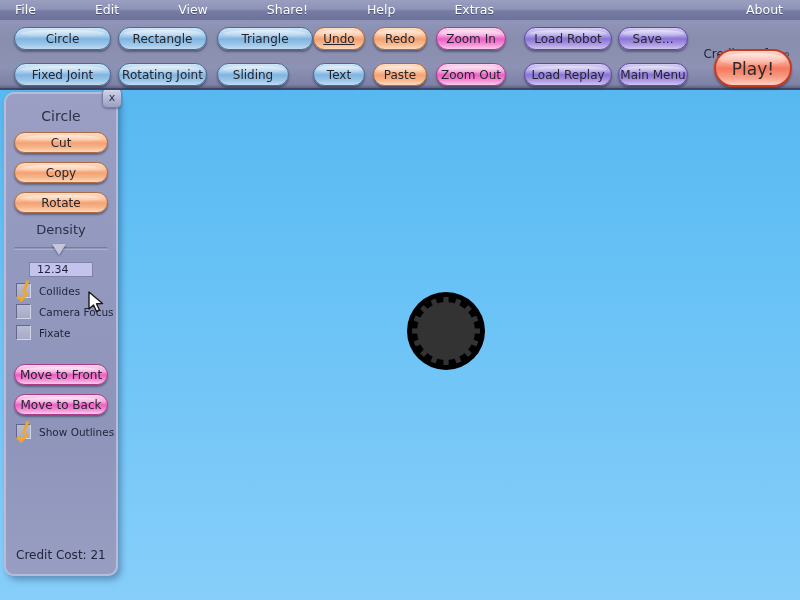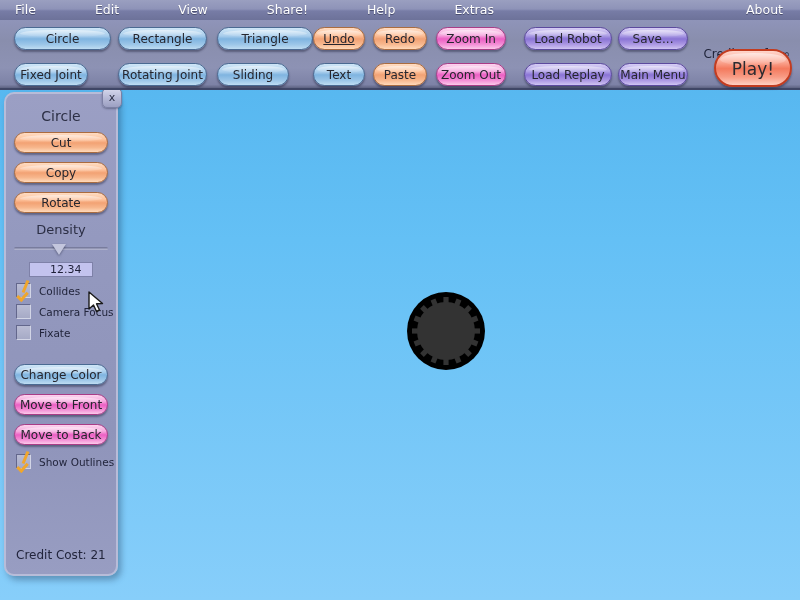--- a/index.html
+++ b/index.html
@@ -227,21 +227,21 @@
   #density-value {
     display: block;
     width: 64px;
     height: 15px;
     margin: 0 auto;
     background: #c3c3ee;
     border: 1px solid #7e81a8;
     font-size: 11px;
     line-height: 14px;
     color: #1e2038;
-    padding-left: 20px;
+    padding-left: 7px;
     box-sizing: border-box;
     font-family: "DejaVu Sans", sans-serif;
   }
 
   
   .cb-row {
     display: flex;
     align-items: center;
     margin: 6px 0 0 10px;
   }
@@ -335,21 +335,21 @@
       <div class="btn btn-blue tb-slot" style="left:118px;width:89px;"><span>Rectangle</span></div>
       <div class="btn btn-blue tb-slot" style="left:217px;width:96px;"><span>Triangle</span></div>
       <div class="btn btn-orange tb-slot" style="left:313px;width:52px;text-decoration:underline;"><span>Undo</span></div>
       <div class="btn btn-orange tb-slot" style="left:373px;width:54px;"><span>Redo</span></div>
       <div class="btn btn-pink tb-slot" style="left:436px;width:70px;"><span>Zoom In</span></div>
       <div class="btn btn-purple tb-slot" style="left:524px;width:88px;"><span>Load Robot</span></div>
       <div class="btn btn-purple tb-slot" style="left:618px;width:70px;"><span>Save...</span></div>
     </div>
 
     <div class="tb-row" id="tb-row-2">
-      <div class="btn btn-blue tb-slot" style="left:14px;width:74px;"><span>Fixed Joint</span></div>
+      <div class="btn btn-blue tb-slot" style="left:14px;width:97px;"><span>Fixed Joint</span></div>
       <div class="btn btn-blue tb-slot" style="left:118px;width:89px;"><span>Rotating Joint</span></div>
       <div class="btn btn-blue tb-slot" style="left:217px;width:72px;"><span>Sliding Joint</span></div>
       <div class="btn btn-blue tb-slot" style="left:313px;width:52px;"><span>Text</span></div>
       <div class="btn btn-orange tb-slot" style="left:373px;width:54px;"><span>Paste</span></div>
       <div class="btn btn-pink tb-slot" style="left:436px;width:70px;"><span>Zoom Out</span></div>
       <div class="btn btn-purple tb-slot" style="left:524px;width:88px;"><span>Load Replay</span></div>
       <div class="btn btn-purple tb-slot" style="left:618px;width:70px;"><span>Main Menu</span></div>
     </div>
 
     <div id="credits-label">Credits Left: ∞</div>
@@ -410,21 +410,20 @@
       <div class="cb-box"></div>
       <div class="cb-label">Camera Focus</div>
     </div>
     <div class="cb-row">
       <div class="cb-box"></div>
       <div class="cb-label">Fixate</div>
     </div>
 
     <div id="spacer-gap"></div>
 
-    <div class="btn btn-blue panel-btn"><span>Change Color</span></div>
     <div class="btn btn-pink panel-btn"><span>Move to Front</span></div>
     <div class="btn btn-pink panel-btn"><span>Move to Back</span></div>
 
     <div class="cb-row">
       <div class="cb-box checked"></div>
       <div class="cb-label">Show Outlines</div>
     </div>
 
     <div id="credit-cost">Credit Cost: 21</div>
   </div>

